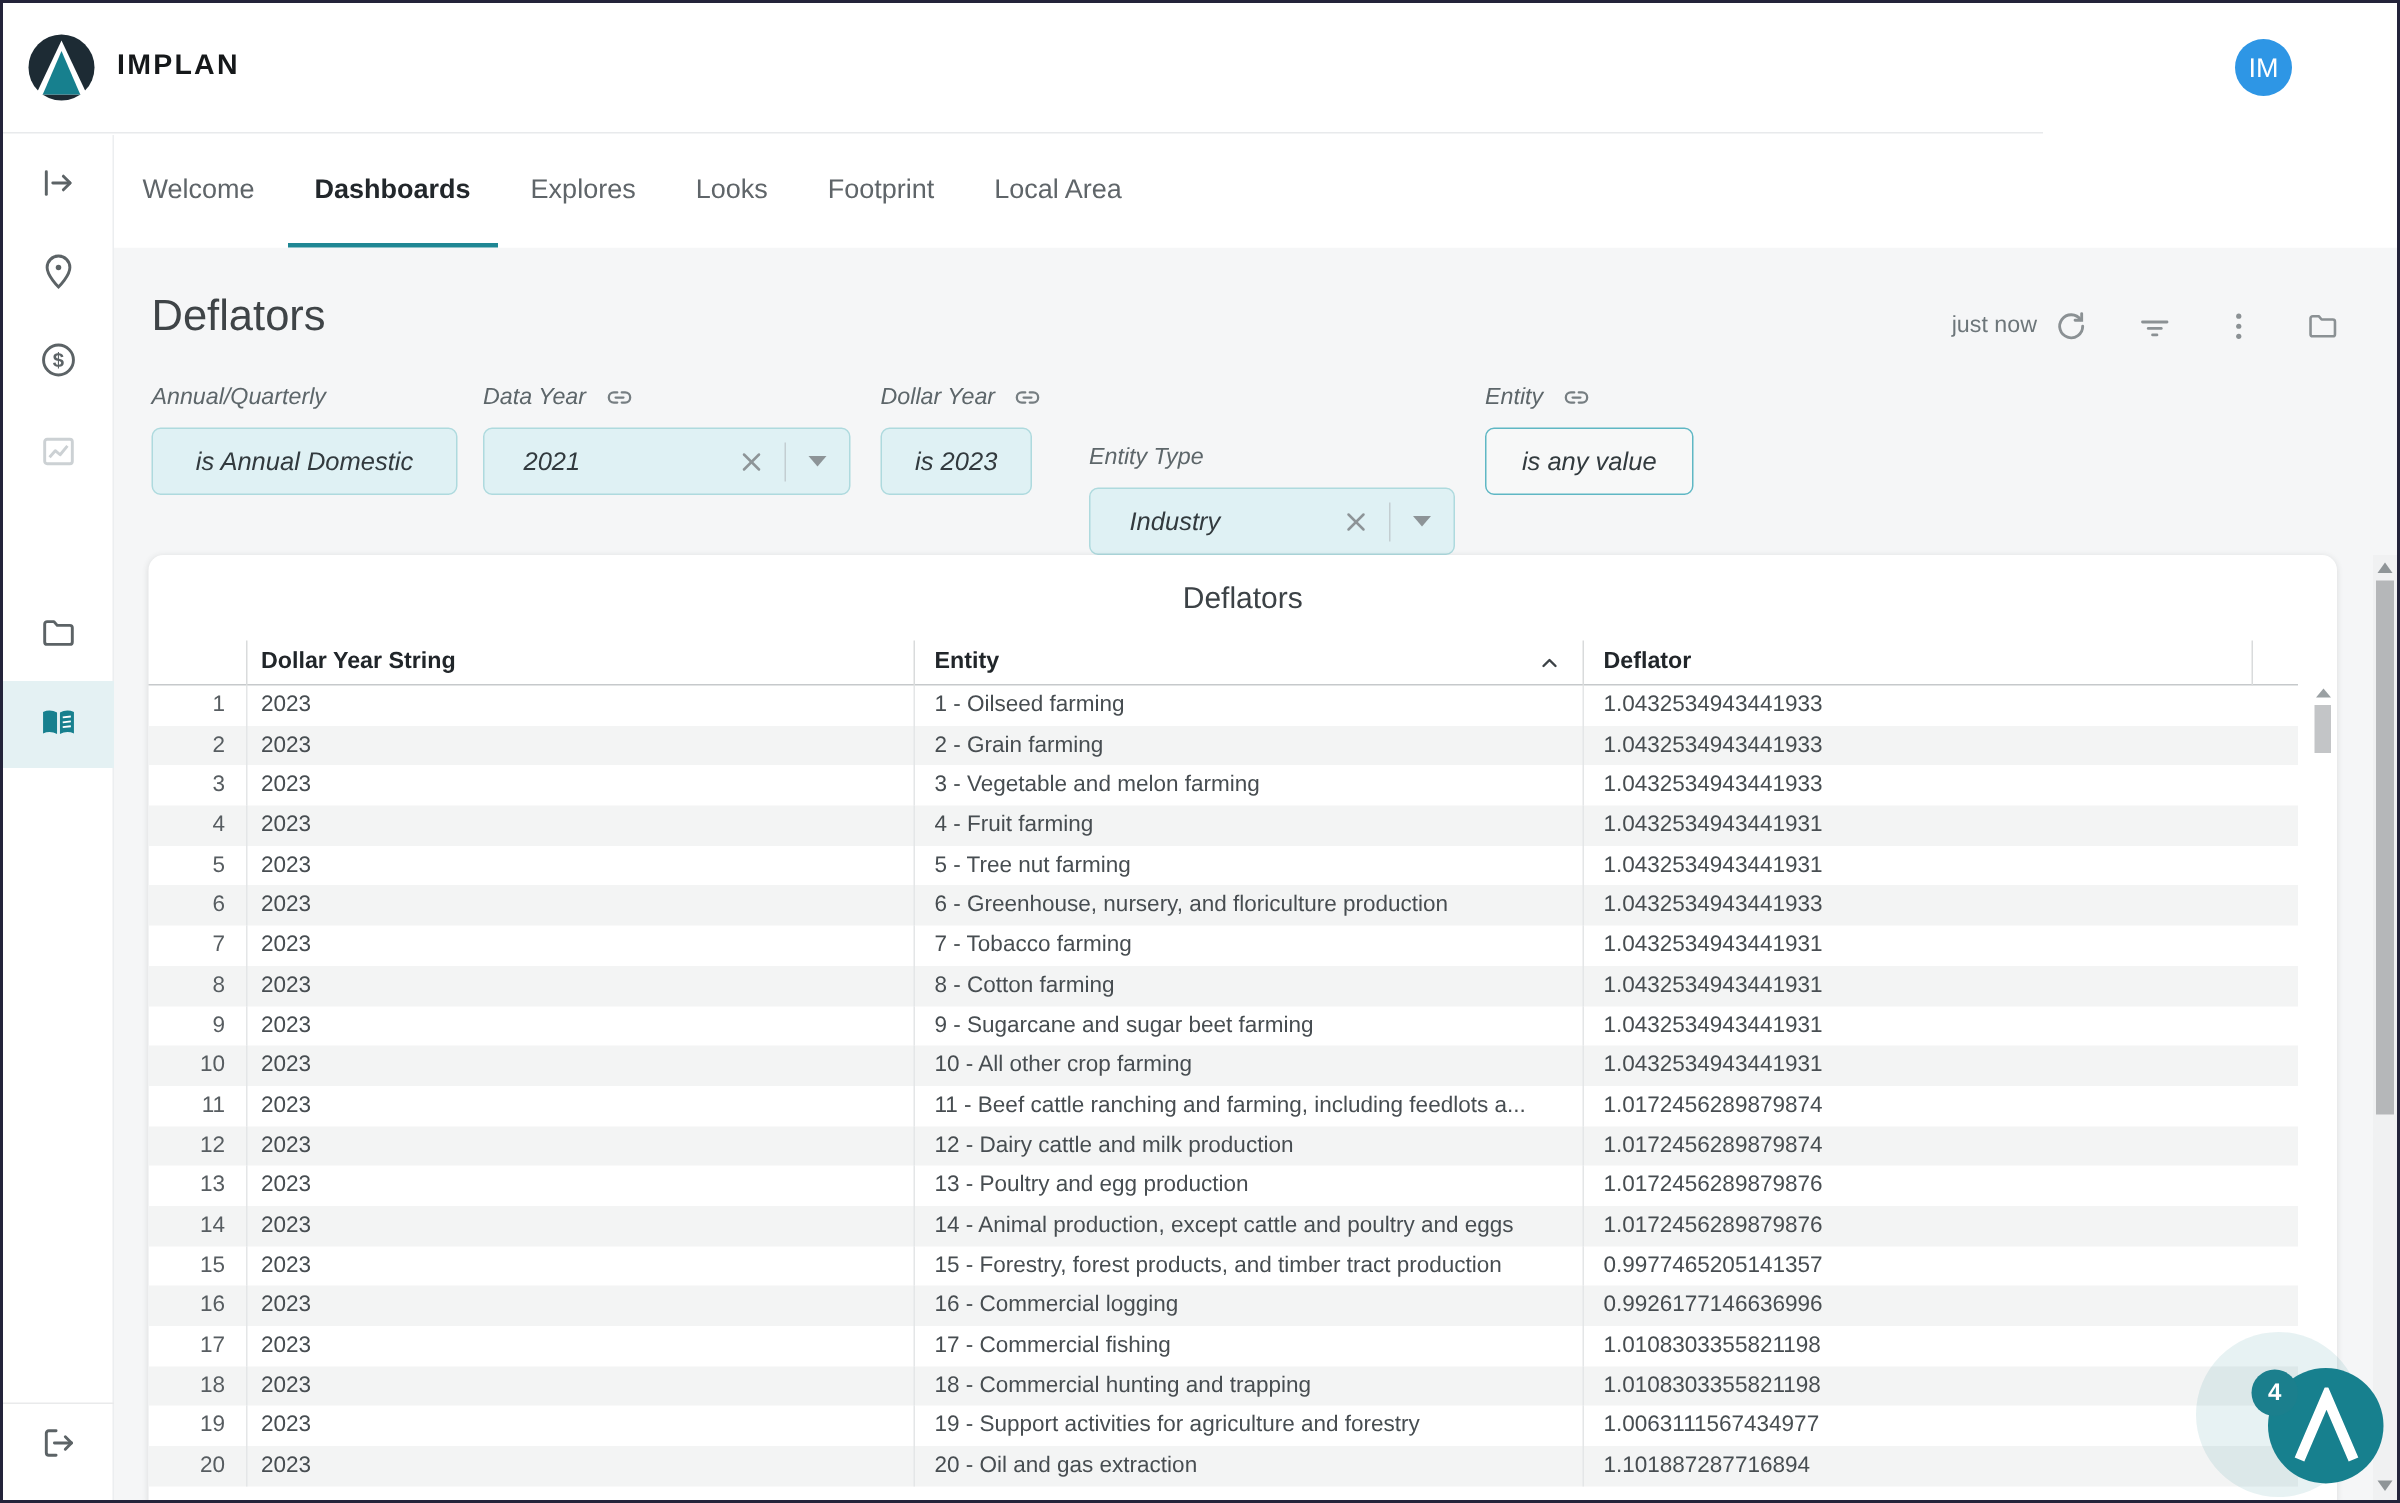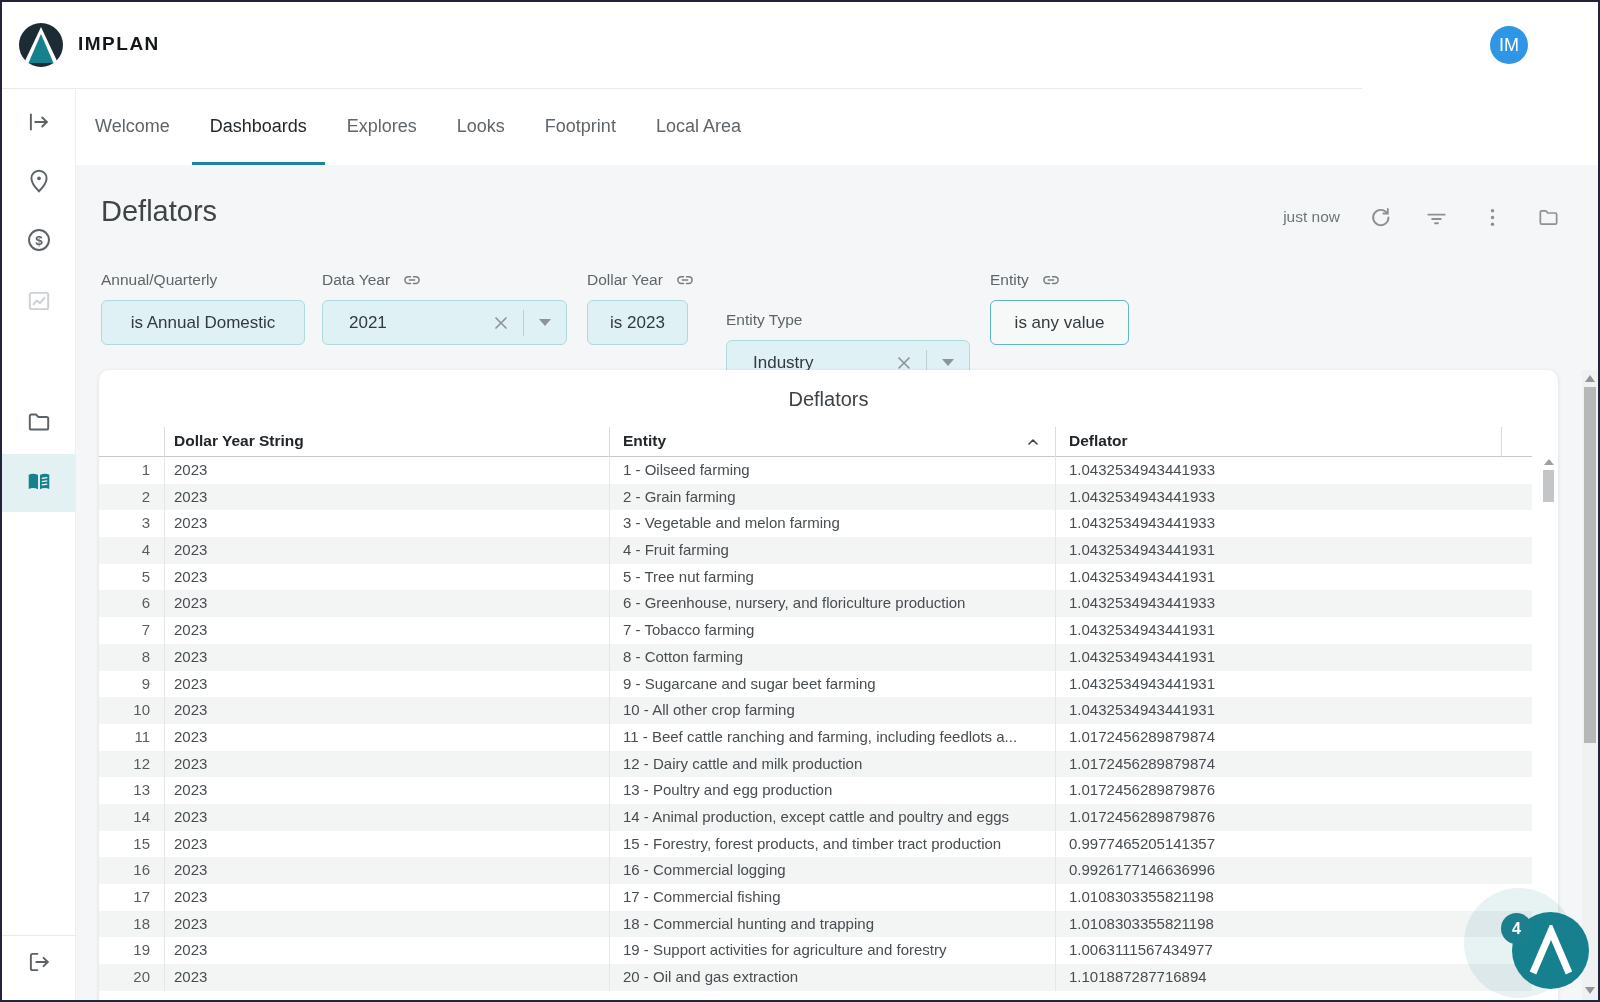--- a/index.html
+++ b/index.html
@@ -23,33 +23,33 @@
   .si-chart { top:197px; color:#ccd1d4; }
   .si-folder { top:318px; }
   .si-active { position:absolute; left:0; top:364px; width:74px; height:58px; background:#e4f1f3; }
   .si-book { top:378px; color:#17808e; }
   .side-divider { position:absolute; left:0; top:845px; width:74px; height:1px; background:#e9eaeb; }
   .si-logout { top:858px; }
 
   
   .tabsbar { position:absolute; left:74px; top:88px; width:1522px; height:75px; background:#fff; display:flex; align-items:stretch; padding-left:1px; gap:4px; z-index:3; }
   .tab { display:flex; align-items:center; padding:0 18px; font-size:18px; color:#5f6569; border-bottom:3px solid transparent; cursor:pointer; white-space:nowrap; }
-  .tab.active { color:#22272b; font-weight:normal; border-bottom-color:#1f8794; }
+  .tab.active { color:#22272b; font-weight:bold; border-bottom-color:#1f8794; }
 
   
   .content { position:absolute; left:74px; top:163px; width:1522px; height:835px; background:#f5f6f7; }
 
   .page-title { position:absolute; left:25px; top:30px; font-size:29px; color:#3f4447; }
   .header-right { position:absolute; right:38px; top:40px; display:flex; align-items:center; color:#8b9194; }
-  .updated { font-size:15.5px; color:#6d767a; margin-right:28px; }
+  .updated { font-size:15.5px; color:#6d767a; margin-right:10px; }
   .hicon { width:24px; height:24px; margin-left:32px; display:flex; align-items:center; justify-content:center; cursor:pointer; }
   .hicon svg { width:23px; height:23px; }
 
   
-  .fgroup { position:absolute; top:106px; }
+  .fgroup { position:absolute; top:91px;font-style:italic; }
   .fg-1 { left:25px; }  .fg-2 { left:246px; }  .fg-3 { left:511px; }  .fg-4 { left:650px;margin-top:40px; }  .fg-5 { left:914px; }
   .flabel { display:flex; align-items:center; gap:13px; font-size:15.5px; color:#5d666a; height:18px; }
   .flabel svg { width:18px; height:18px; color:#767e82; cursor:pointer; }
   .chip { margin-top:11px; height:45px; border-radius:6px; background:#dff1f4; border:1px solid #aedade; display:flex; align-items:center; font-size:17px; color:#323a3e; cursor:pointer; }
   .chip.center { justify-content:center; }
   .chip.outline { background:#f7f8f8; border:1.5px solid #5fb7c4; }
   .w1 { width:204px; } .w2 { width:245px; } .w3 { width:101px; } .w4 { width:244px; } .w5 { width:139px; }
   .chip .val { flex:1; padding-left:26px; white-space:nowrap; }
   .chip.center .val { flex:0; padding:0; }
   .chip-x { width:20px; height:20px; color:#8d9497; margin-right:12px; cursor:pointer; flex:none; }

